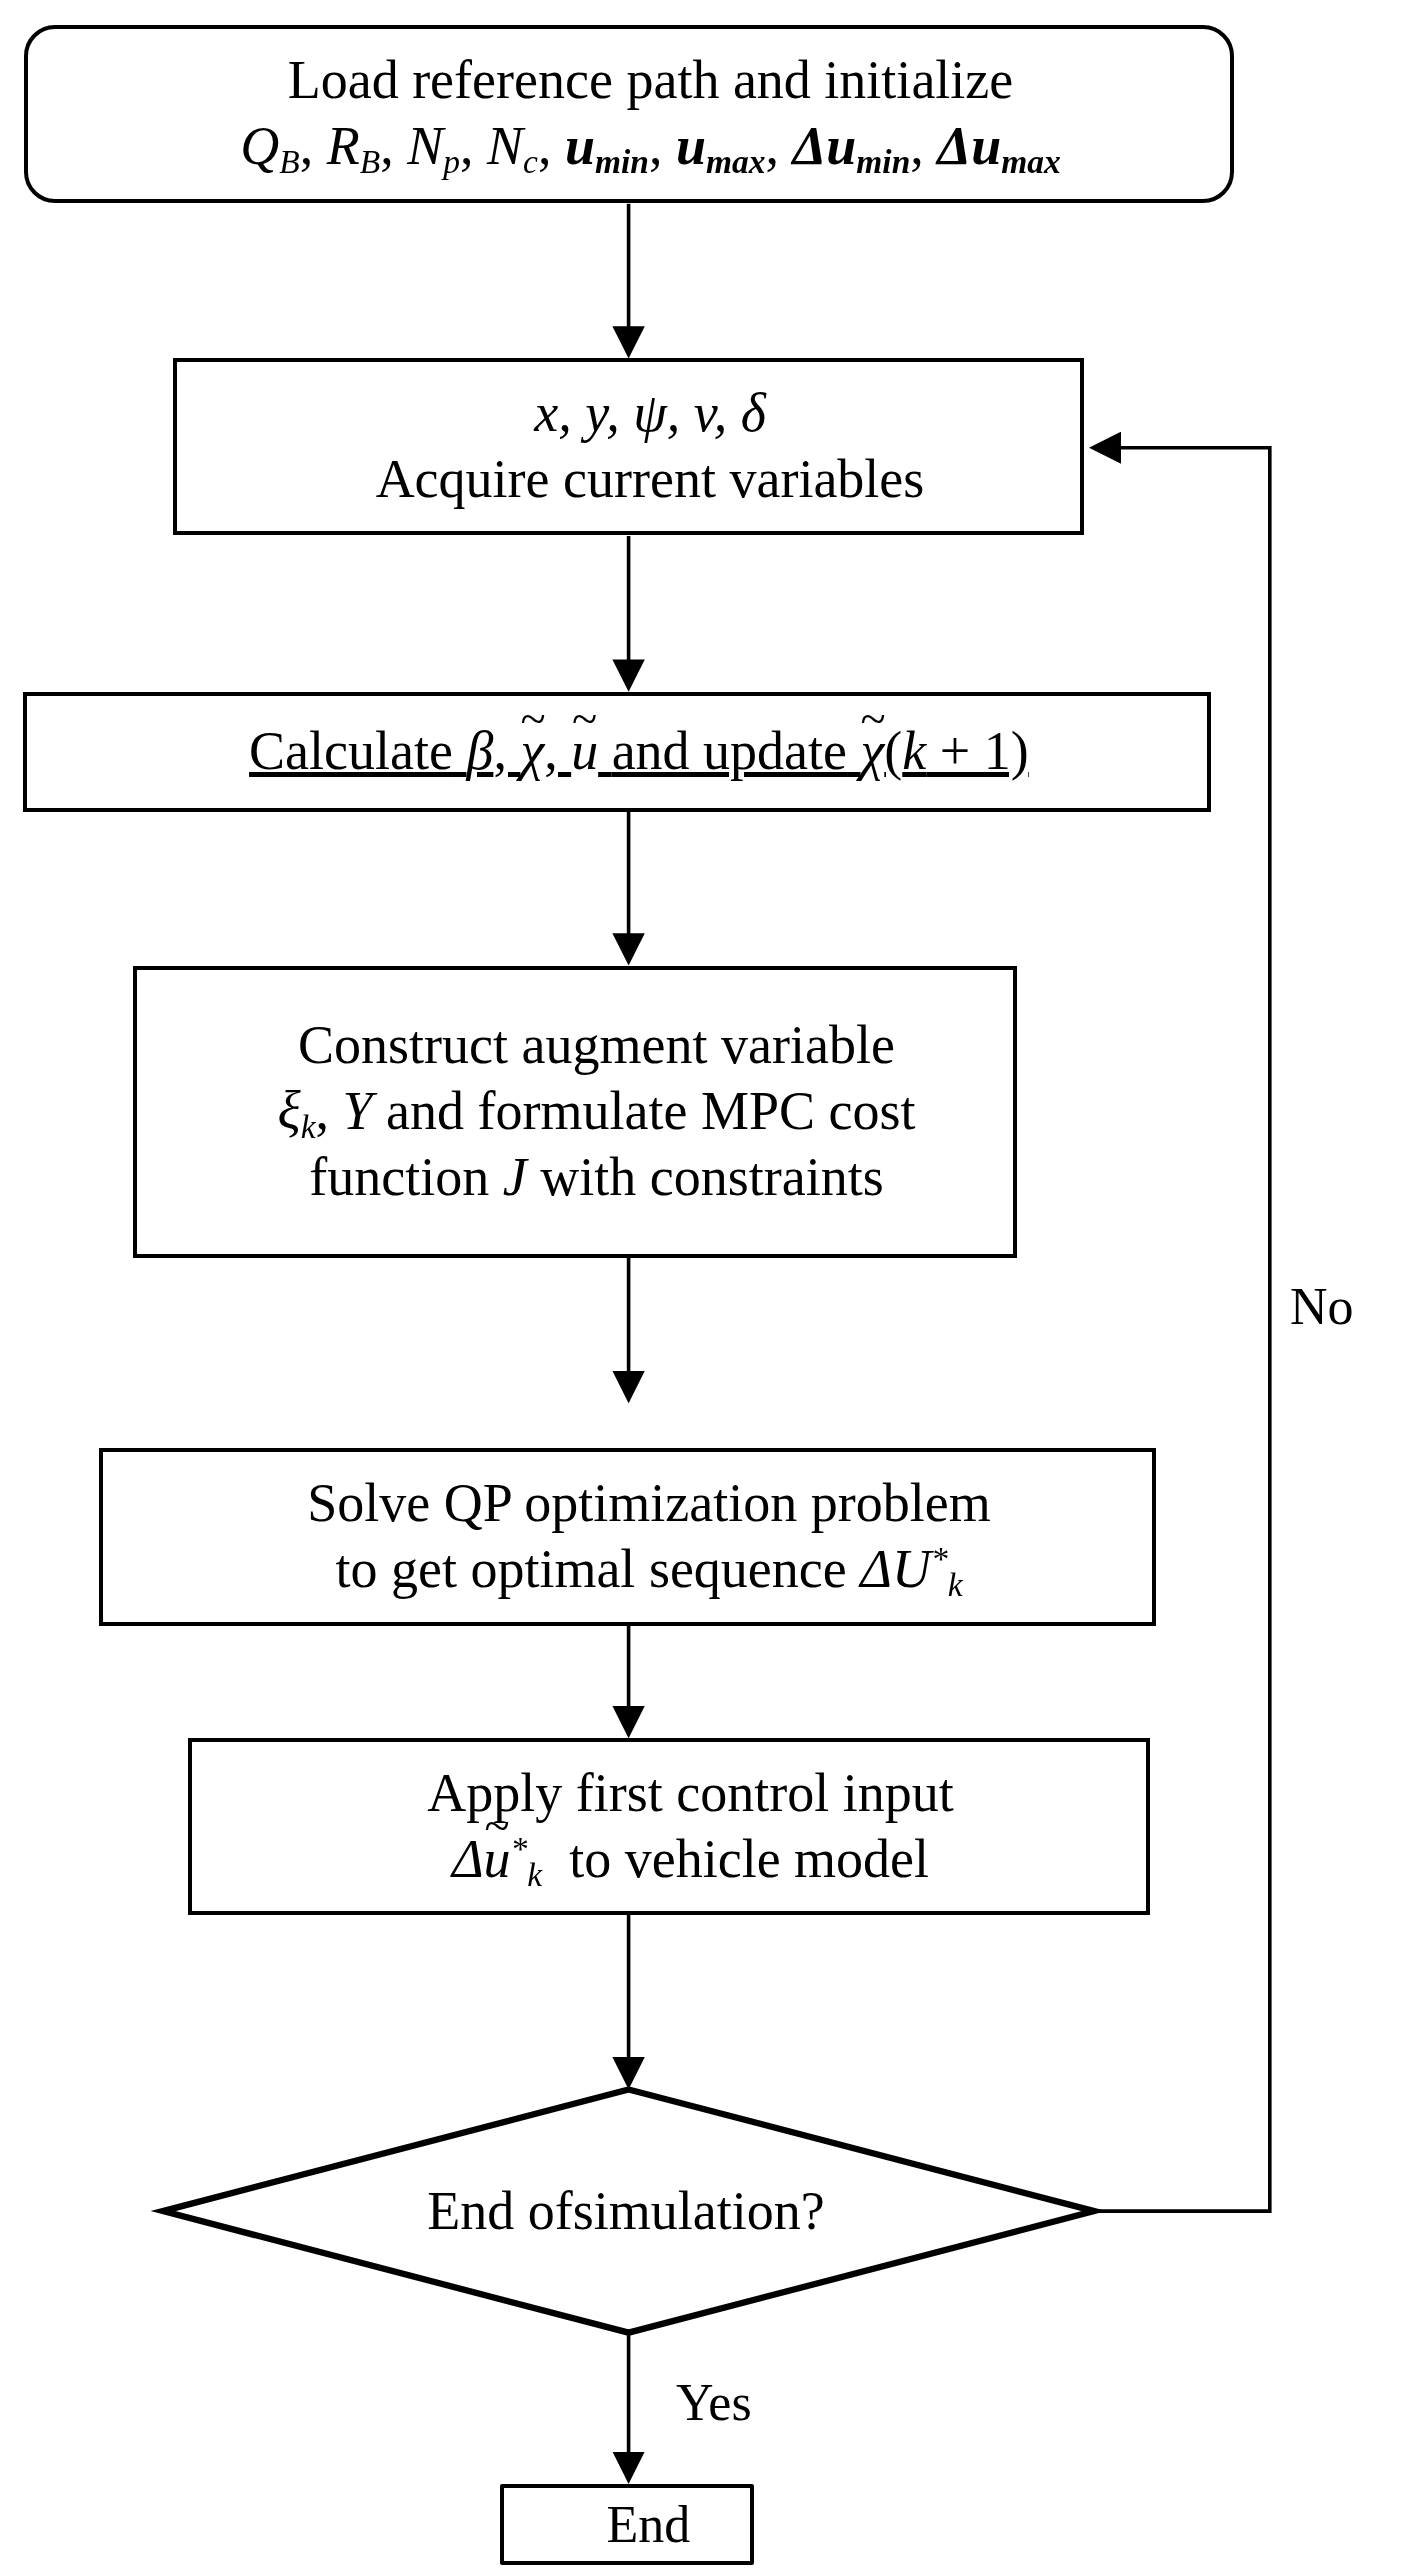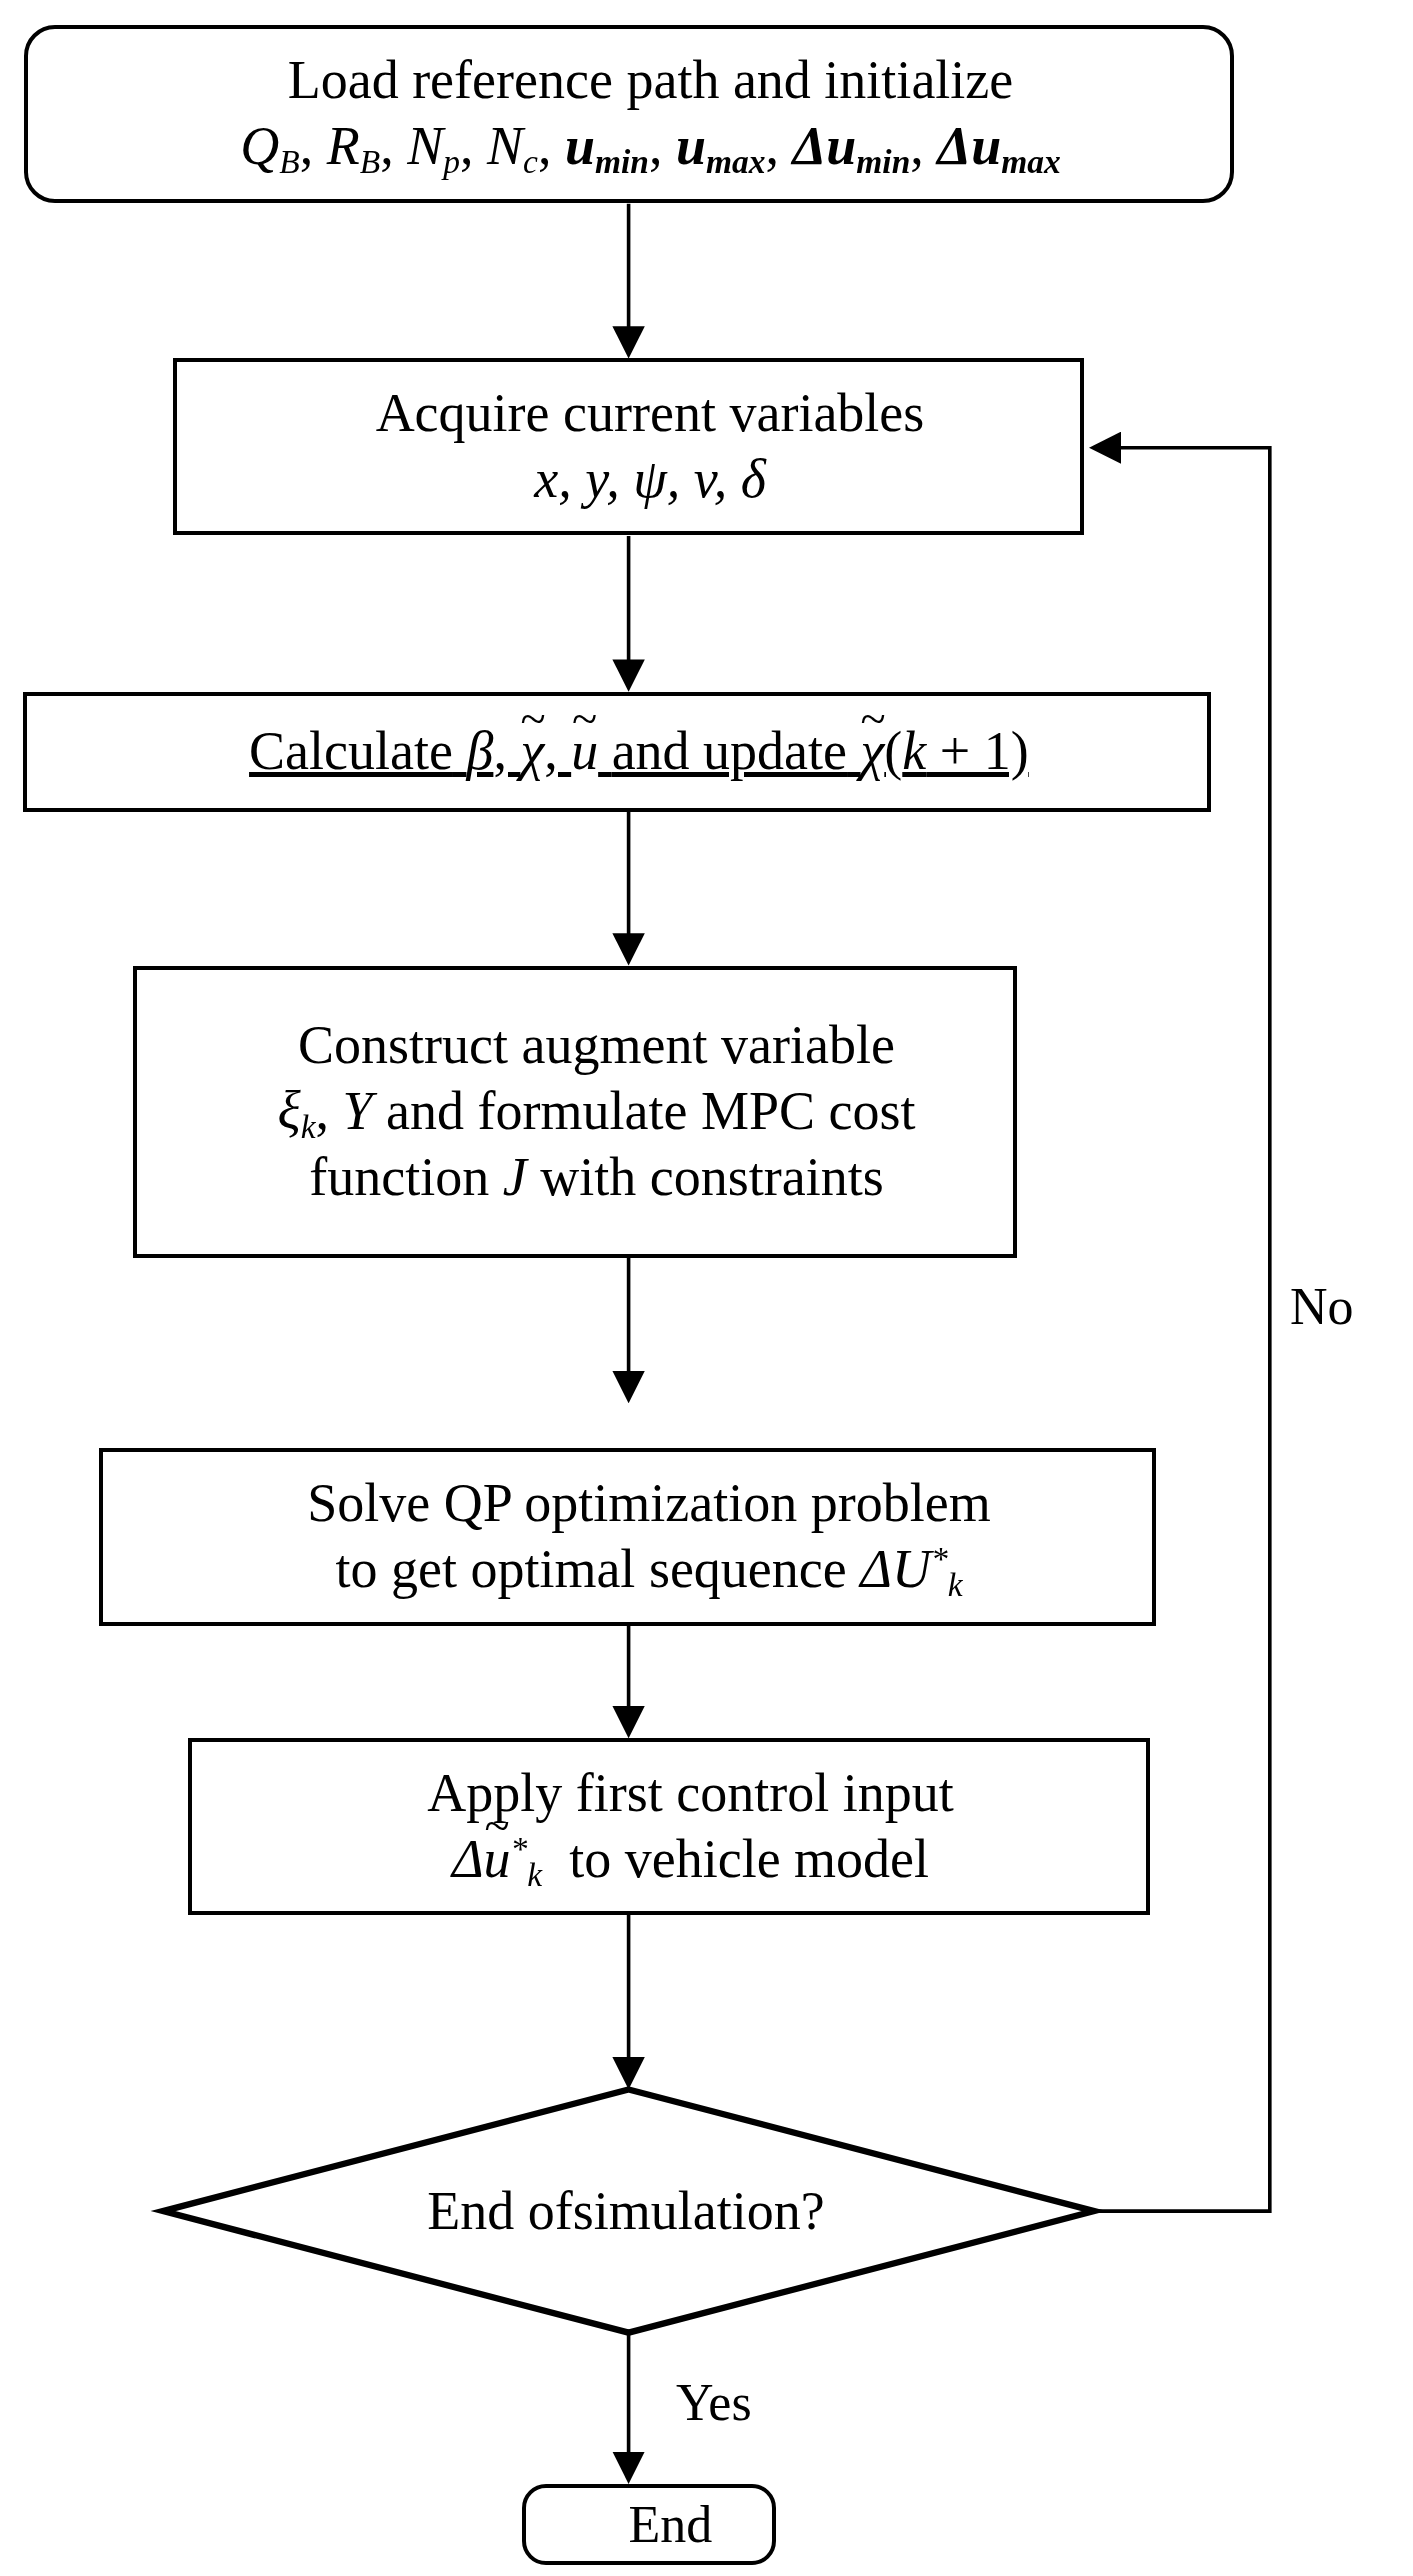--- a/index.html
+++ b/index.html
@@ -36,23 +36,22 @@
     background: #ffffff;
     border: 4.5px solid #000000;
     line-height: 1.22;
     z-index: 2;
     padding-left: 43px;
   }
   .node.terminal {
     border-radius: 31px;
   }
   .node.terminal.small {
-    border-radius: 24px;
+    border-radius: 2px;
     border-width: 4.5px;
-    margin-left: 22px;
   }
   .line {
     display: block;
     white-space: nowrap;
   }
   .t { font-size: 54px; }
   .t-end { font-size: 52px; }
   .mathit {
     font-style: italic;
   }
@@ -138,22 +137,22 @@
 
     <line x1="698" y1="2590" x2="698" y2="2752" stroke="#000000" stroke-width="4" marker-end="url(#arrow)"></line>
   </svg>
 
   <div class="node terminal" id="node-init">
     <span class="line t">Load reference path and initialize</span>
     <span class="line t"><span class="mathit"><span>Q</span><sub>B</sub></span><span>, </span><span class="mathit"><span>R</span><sub>B</sub></span><span>, </span><span class="mathit"><span>N</span><sub>p</sub></span><span>, </span><span class="mathit"><span>N</span><sub>c</sub></span><span>, </span><span class="mathbi"><span>u</span><sub>min</sub></span><span>, </span><span class="mathbi"><span>u</span><sub>max</sub></span><span>, </span><span class="mathbi"><span>Δu</span><sub>min</sub></span><span>, </span><span class="mathbi"><span>Δu</span><sub>max</sub></span></span>
   </div>
 
   <div class="node" id="node-acquire">
+    <span class="line t mathit">x, y, ψ, v, δ</span>
     <span class="line t">Acquire current variables</span>
-    <span class="line t mathit">x, y, ψ, v, δ</span>
   </div>
 
   <div class="node" id="node-calc">
     <span class="line t"><span>Calculate</span><span>&nbsp;</span><span class="mathit">β</span><span>, </span><span class="mathit tilde-wrap"><span class="tilde-mark">~</span>χ</span><span>, </span><span class="mathit tilde-wrap"><span class="tilde-mark">~</span>u</span><span>&nbsp;</span><span>and update</span><span>&nbsp;</span><span class="mathit tilde-wrap"><span class="tilde-mark">~</span>χ</span><span>(<span class="mathit">k</span> + 1)</span></span>
   </div>
 
   <div class="node" id="node-construct">
     <span class="line t">Construct augment variable</span>
     <span class="line t"><span class="mathit"><span>ξ</span><sub>k</sub></span><span>, </span><span class="mathit">Y</span><span>&nbsp;</span><span>and formulate MPC cost</span></span>
     <span class="line t"><span>function</span><span>&nbsp;</span><span class="mathit">J</span><span>&nbsp;</span><span>with constraints</span></span>

